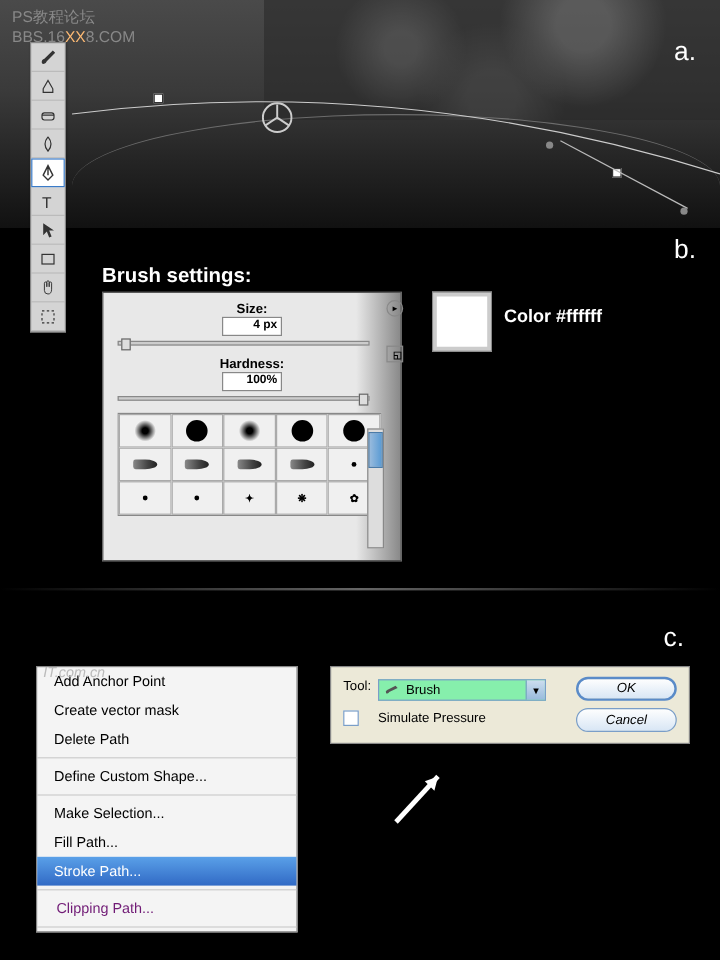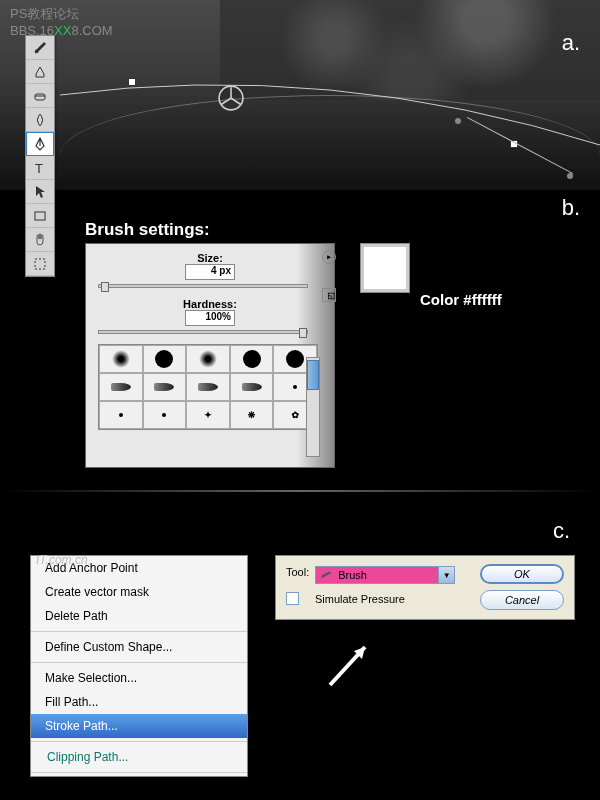--- a/index.html
+++ b/index.html
@@ -1,19 +1,19 @@
 <!DOCTYPE html>
 <html><head>
 <meta charset="utf-8">
 <style>
 * { margin: 0; padding: 0; box-sizing: border-box; font-family: Arial, sans-serif; }
 body { width: 600px; height: 800px; background: #000; overflow: hidden; position: relative; }
 
 .watermark { position: absolute; top: 5px; left: 10px; color: #888; font-size: 13px; z-index: 100; }
-.watermark .red { color: #22c55e; }
+.watermark .red { color: #fdba74; }
 
 .section-a { position: absolute; top: 0; left: 0; width: 600px; height: 190px; background: linear-gradient(180deg, #4a4a4a 0%, #3a3a3a 40%, #252525 70%, #111 100%); }
 .marble { position: absolute; top: 0; right: 0; width: 380px; height: 100px; background: radial-gradient(circle at 30% 40%, #555 5%, transparent 20%), radial-gradient(circle at 70% 20%, #666 8%, transparent 25%), radial-gradient(circle at 50% 80%, #444 10%, transparent 30%), #2a2a2a; opacity: 0.6; }
 .hood-line { position: absolute; top: 95px; left: 60px; width: 540px; height: 60px; border-top: 1px solid #aaa; border-radius: 50% 50% 0 0 / 100% 100% 0 0; opacity: 0.5; }
 .mercedes { position: absolute; top: 85px; left: 218px; width: 26px; height: 26px; }
 .mercedes svg { width: 100%; height: 100%; }
 .path-curve { position: absolute; top: 60px; left: 60px; width: 540px; height: 120px; }
 .anchor { position: absolute; width: 8px; height: 8px; background: #fff; border: 1px solid #333; }
 .handle-line { position: absolute; height: 1px; background: #bbb; }
 .handle-dot { position: absolute; width: 6px; height: 6px; background: #888; border-radius: 50%; }
@@ -39,35 +39,35 @@
 .preset-grid { margin-top: 10px; border: 1px solid #888; display: grid; grid-template-columns: repeat(5, 1fr); width: 220px; background: #fff; }
 .preset { border: 1px solid #aaa; height: 28px; display: flex; align-items: center; justify-content: center; background: #f0f0f0; }
 .preset-dot { width: 18px; height: 18px; background: #000; border-radius: 50%; }
 .preset-soft { width: 18px; height: 18px; background: radial-gradient(circle, #000 20%, transparent 70%); border-radius: 50%; }
 .preset-small { width: 4px; height: 4px; background: #000; border-radius: 50%; }
 .preset-brush { width: 20px; height: 8px; background: linear-gradient(90deg, #888 0%, #444 60%, #222 100%); border-radius: 2px 50% 50% 2px; }
 .scrollbar-v { position: absolute; right: 14px; bottom: 10px; width: 14px; height: 100px; background: #ddd; border: 1px solid #888; }
 .scroll-thumb { width: 12px; height: 30px; background: linear-gradient(90deg, #9bd 0%, #5a9bd4 100%); border: 1px solid #4a7ba8; margin-top: 2px; }
 
 .color-swatch { position: absolute; top: 48px; left: 360px; width: 50px; height: 50px; background: #fff; border: 1px solid #888; box-shadow: inset 0 0 0 3px #ccc; }
-.color-label { position: absolute; top: 60px; left: 420px; color: #fff; font-size: 15px; margin-top: 36px; }
+.color-label { position: absolute; top: 60px; left: 420px; color: #fff; font-size: 15px; }
 
 .divider { position: absolute; top: 490px; left: 0; width: 600px; height: 2px; background: linear-gradient(90deg, transparent 0%, #666 50%, transparent 100%); }
 
 .section-c { position: absolute; top: 555px; left: 0; width: 600px; }
 .context-menu { position: absolute; top: 0; left: 30px; width: 218px; background: #f4f4f4; border: 1px solid #888; box-shadow: 2px 2px 5px rgba(0,0,0,0.4); font-size: 12px; }
 .menu-item { padding: 5px 14px; cursor: pointer; }
 .menu-item.highlighted { background: linear-gradient(180deg, #5aa0e8 0%, #316ac5 100%); color: #fff; }
-.menu-item.disabled { color: #0f766e; padding-left: 16px; }
+.menu-item.disabled { color: #701a75; padding-left: 16px; }
 .menu-sep { height: 1px; background: #ccc; margin: 3px 0; }
 .menu-wm { position: absolute; top: -3px; left: 5px; font-size: 12px; color: #bbb; font-style: italic; }
 
 .stroke-dialog { position: absolute; top: 0; left: 275px; width: 300px; height: 65px; background: #ece9d8; border: 1px solid #888; padding: 10px; font-size: 11px; }
 .dialog-row { display: flex; gap: 6px; margin-bottom: 8px; }
-.tool-select { width: 140px; height: 18px; background: #ec4899; border: 1px solid #7a9ec8; display: flex; align-items: center; padding: 0 4px; font-size: 11px; position: relative; }
+.tool-select { width: 140px; height: 18px; background: #86efac; border: 1px solid #7a9ec8; display: flex; align-items: center; padding: 0 4px; font-size: 11px; position: relative; }
 .tool-select-icon { width: 14px; height: 10px; margin-right: 4px; }
 .tool-select-arrow { position: absolute; right: 0; width: 16px; height: 16px; background: linear-gradient(180deg, #cde 0%, #9bd 100%); border-left: 1px solid #7a9ec8; display: flex; align-items: center; justify-content: center; font-size: 8px; }
 .checkbox-row { display: flex; align-items: flex-end; gap: 16px; }
 .checkbox { width: 13px; height: 13px; background: #fff; border: 1px solid #7a9ec8; }
 .dialog-btn { position: absolute; width: 84px; height: 20px; background: linear-gradient(180deg, #fefefe 0%, #d8e6f5 100%); border: 1px solid #7a9ec8; border-radius: 10px; font-size: 11px; display: flex; align-items: center; justify-content: center; cursor: pointer; font-style: italic; }
 .ok-btn { right: 10px; top: 8px; border: 2px solid #5a8bc8; }
 .cancel-btn { right: 10px; top: 34px; }
 
 .arrow-annotation { position: absolute; top: 80px; left: 320px; width: 60px; height: 60px; }
 </style>

